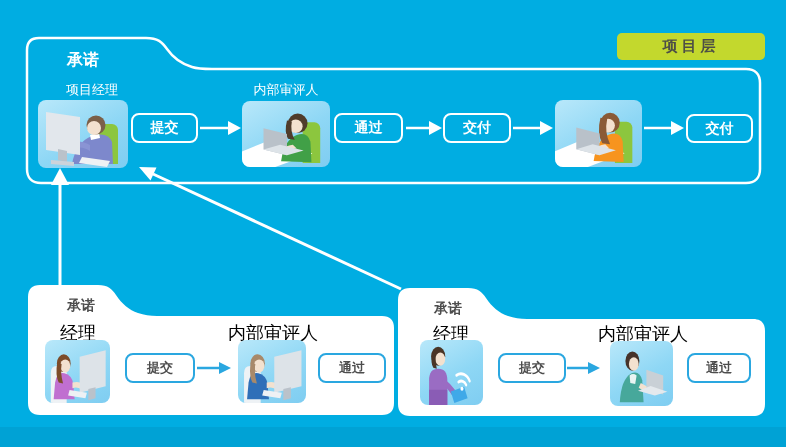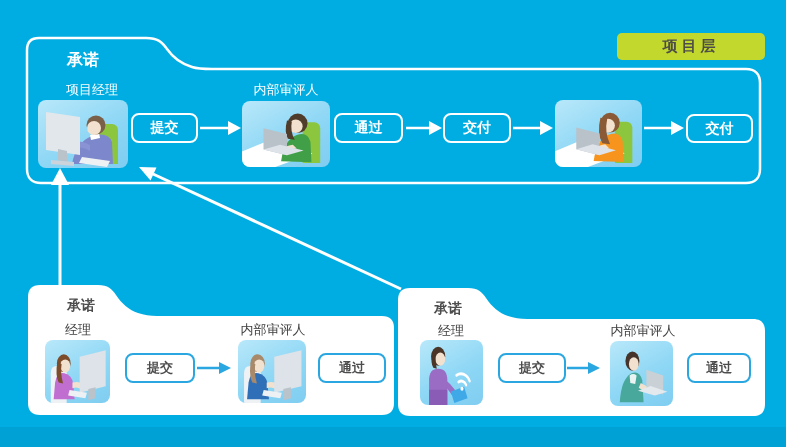--- a/index.html
+++ b/index.html
@@ -16,21 +16,21 @@
   }
   svg.layer{position:absolute;left:0;top:0;width:786px;height:447px;}
   .badge{
     position:absolute;width:148px;height:27px;
     background:#c3d82d;border-radius:5px;
     display:flex;align-items:center;justify-content:center;
     color:#4d4f46;font-size:15px;font-weight:700;letter-spacing:4px;
   }
   .lbl{position:absolute;text-align:center;font-weight:400;}
   .lbl-top{color:#ffffff;font-size:13px;}
-  .lbl-dark{color:#404040;font-size:13px;}
+  .lbl-dark{color:#000000;font-size:18px;}
   .tab-top{position:absolute;color:#ffffff;font-size:16px;font-weight:700;text-align:center;}
   .tab-dark{position:absolute;color:#4d4d4d;font-size:14px;font-weight:700;text-align:center;}
   .btn{
     position:absolute;border-radius:8px;box-sizing:border-box;
     display:flex;align-items:center;justify-content:center;
     font-weight:700;
   }
   .btn-top{border:2px solid #ffffff;color:#ffffff;font-size:14px;background:transparent;}
   .btn-detail{border:2px solid #2aa7e0;color:#4d4d4d;font-size:13px;background:#ffffff;}
   .tile{

